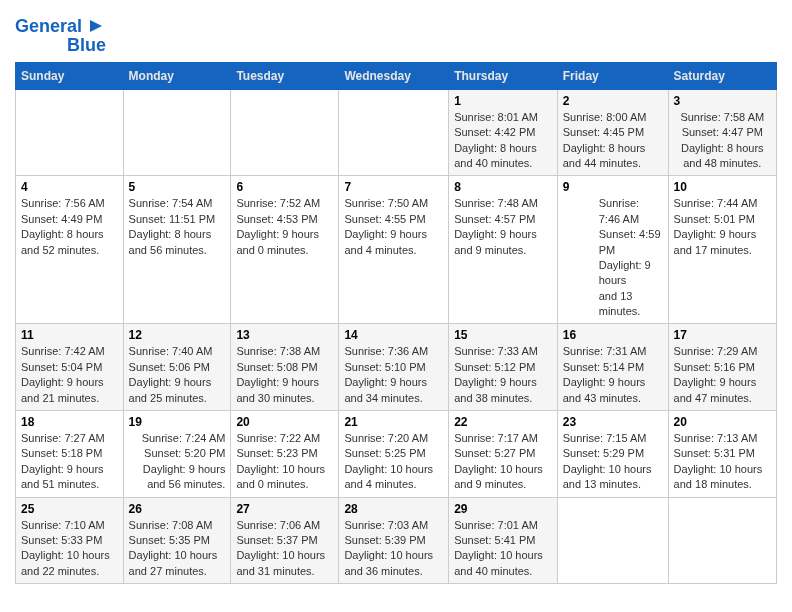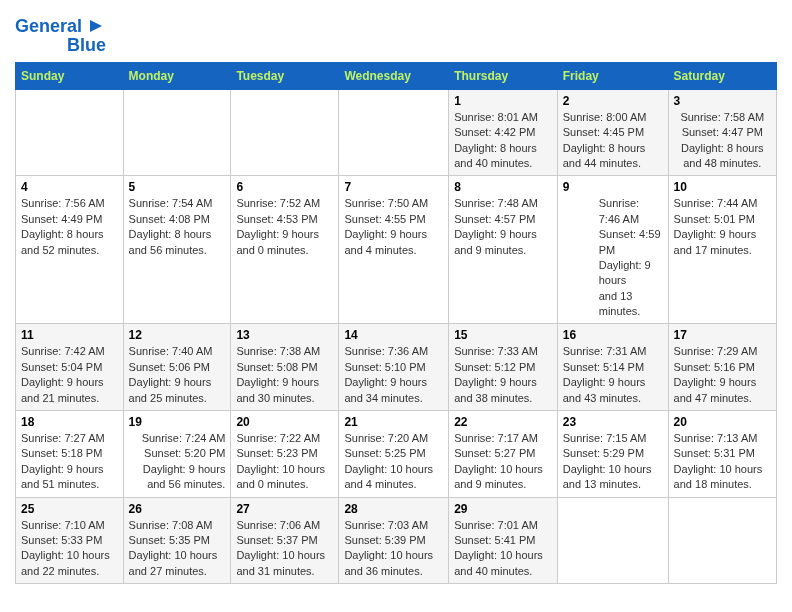--- a/index.html
+++ b/index.html
@@ -41,21 +41,21 @@
       font-weight: bold;
       color: #222;
     }
     table {
       width: 100%;
       border-collapse: collapse;
       font-size: 11px;
     }
     thead tr th {
       background: #1565c0;
-      color: #bef264;
+      color: #e5e5e5;
       text-align: left;
       padding: 6px 5px;
       font-size: 12px;
       font-weight: bold;
       border: 1px solid #1565c0;
     }
     tbody tr td {
       border: 1px solid #ccc;
       vertical-align: top;
       padding: 4px 5px;
@@ -144,21 +144,21 @@
         <td>
           <span class="day-num">4</span>
           <div class="day-info" style="white-space: pre-line;">Sunrise: 7:56 AM
 Sunset: 4:49 PM
 Daylight: 8 hours
 and 52 minutes.</div>
         </td>
         <td>
           <span class="day-num">5</span>
           <div class="day-info" style="white-space: pre-line;">Sunrise: 7:54 AM
-Sunset: 4:08 PM
+Sunset: 11:51 PM
 Daylight: 8 hours
 and 56 minutes.</div>
         </td>
         <td>
           <span class="day-num">6</span>
           <div class="day-info" style="white-space: pre-line;">Sunrise: 7:52 AM
 Sunset: 4:53 PM
 Daylight: 9 hours
 and 0 minutes.</div>
         </td>

